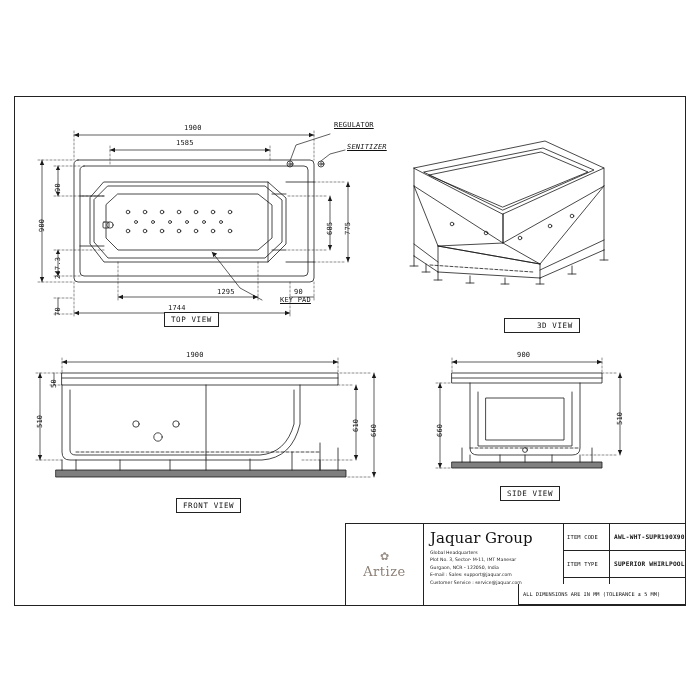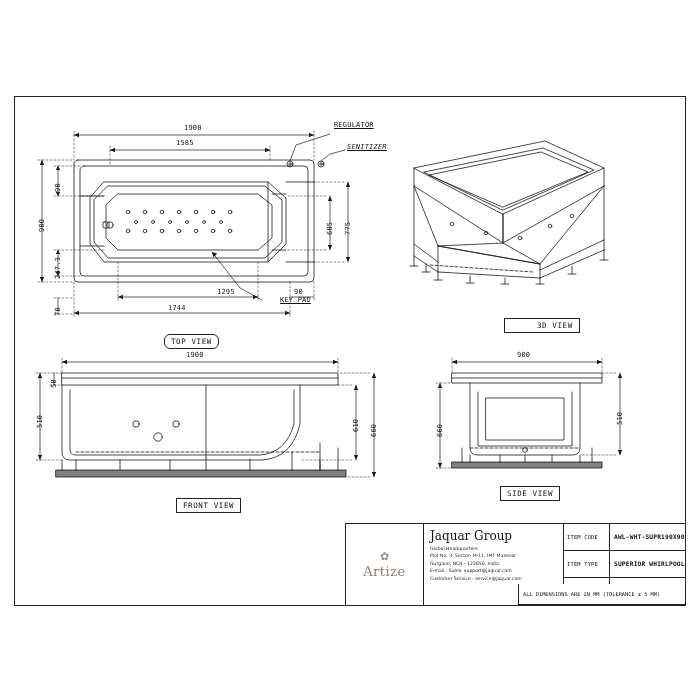--- a/index.html
+++ b/index.html
@@ -97,21 +97,21 @@
     line-height: 1;
   }
   .tb-company {
     width: 140px;
     border-right: 1px solid #222;
     box-sizing: border-box;
     padding: 5px 5px 3px 6px;
   }
   .tb-company .cname {
     font-family: "DejaVu Serif", serif;
-    font-size: 12px;
+    font-size: 15px;
     color: #111;
     margin-bottom: 2px;
   }
   .tb-company .cline {
     font-family: "DejaVu Sans", sans-serif;
     font-size: 4.6px;
     color: #222;
     line-height: 1.62;
     white-space: nowrap;
   }
@@ -391,21 +391,21 @@
   <div class="lbl vert" style="left:326px; top:235px;">685</div>
   <div class="lbl vert" style="left:344px; top:235px;">775</div>
   <div class="lbl" style="left:172px; top:288px;margin-left:45px;">1295</div>
   <div class="lbl" style="left:168px; top:304px;">1744</div>
   <div class="lbl" style="left:294px; top:288px;">90</div>
 
   <div class="lbl" style="left:334px; top:121px; text-decoration:underline;">REGULATOR</div>
   <div class="lbl" style="left:347px; top:143px; text-decoration:underline;font-style:italic;">SENITIZER</div>
   <div class="lbl" style="left:280px; top:296px; text-decoration:underline;">KEY PAD</div>
 
-  <div class="viewtag" style="left:164px; top:334px;border-radius:6px;">TOP VIEW</div>
+  <div class="viewtag" style="left:164px; top:312px;">TOP VIEW</div>
   <div class="viewtag" style="left:504px; top:318px;padding-left:32px;">3D VIEW</div>
 
   <div class="lbl" style="left:186px; top:351px;">1900</div>
   <div class="lbl vert" style="left:36px; top:428px;">510</div>
   <div class="lbl vert" style="left:50px; top:388px;">50</div>
   <div class="lbl vert" style="left:352px; top:432px;">610</div>
   <div class="lbl vert" style="left:370px; top:437px;">660</div>
   <div class="viewtag" style="left:176px; top:498px;">FRONT VIEW</div>
 
   <div class="lbl" style="left:517px; top:351px;">900</div>

